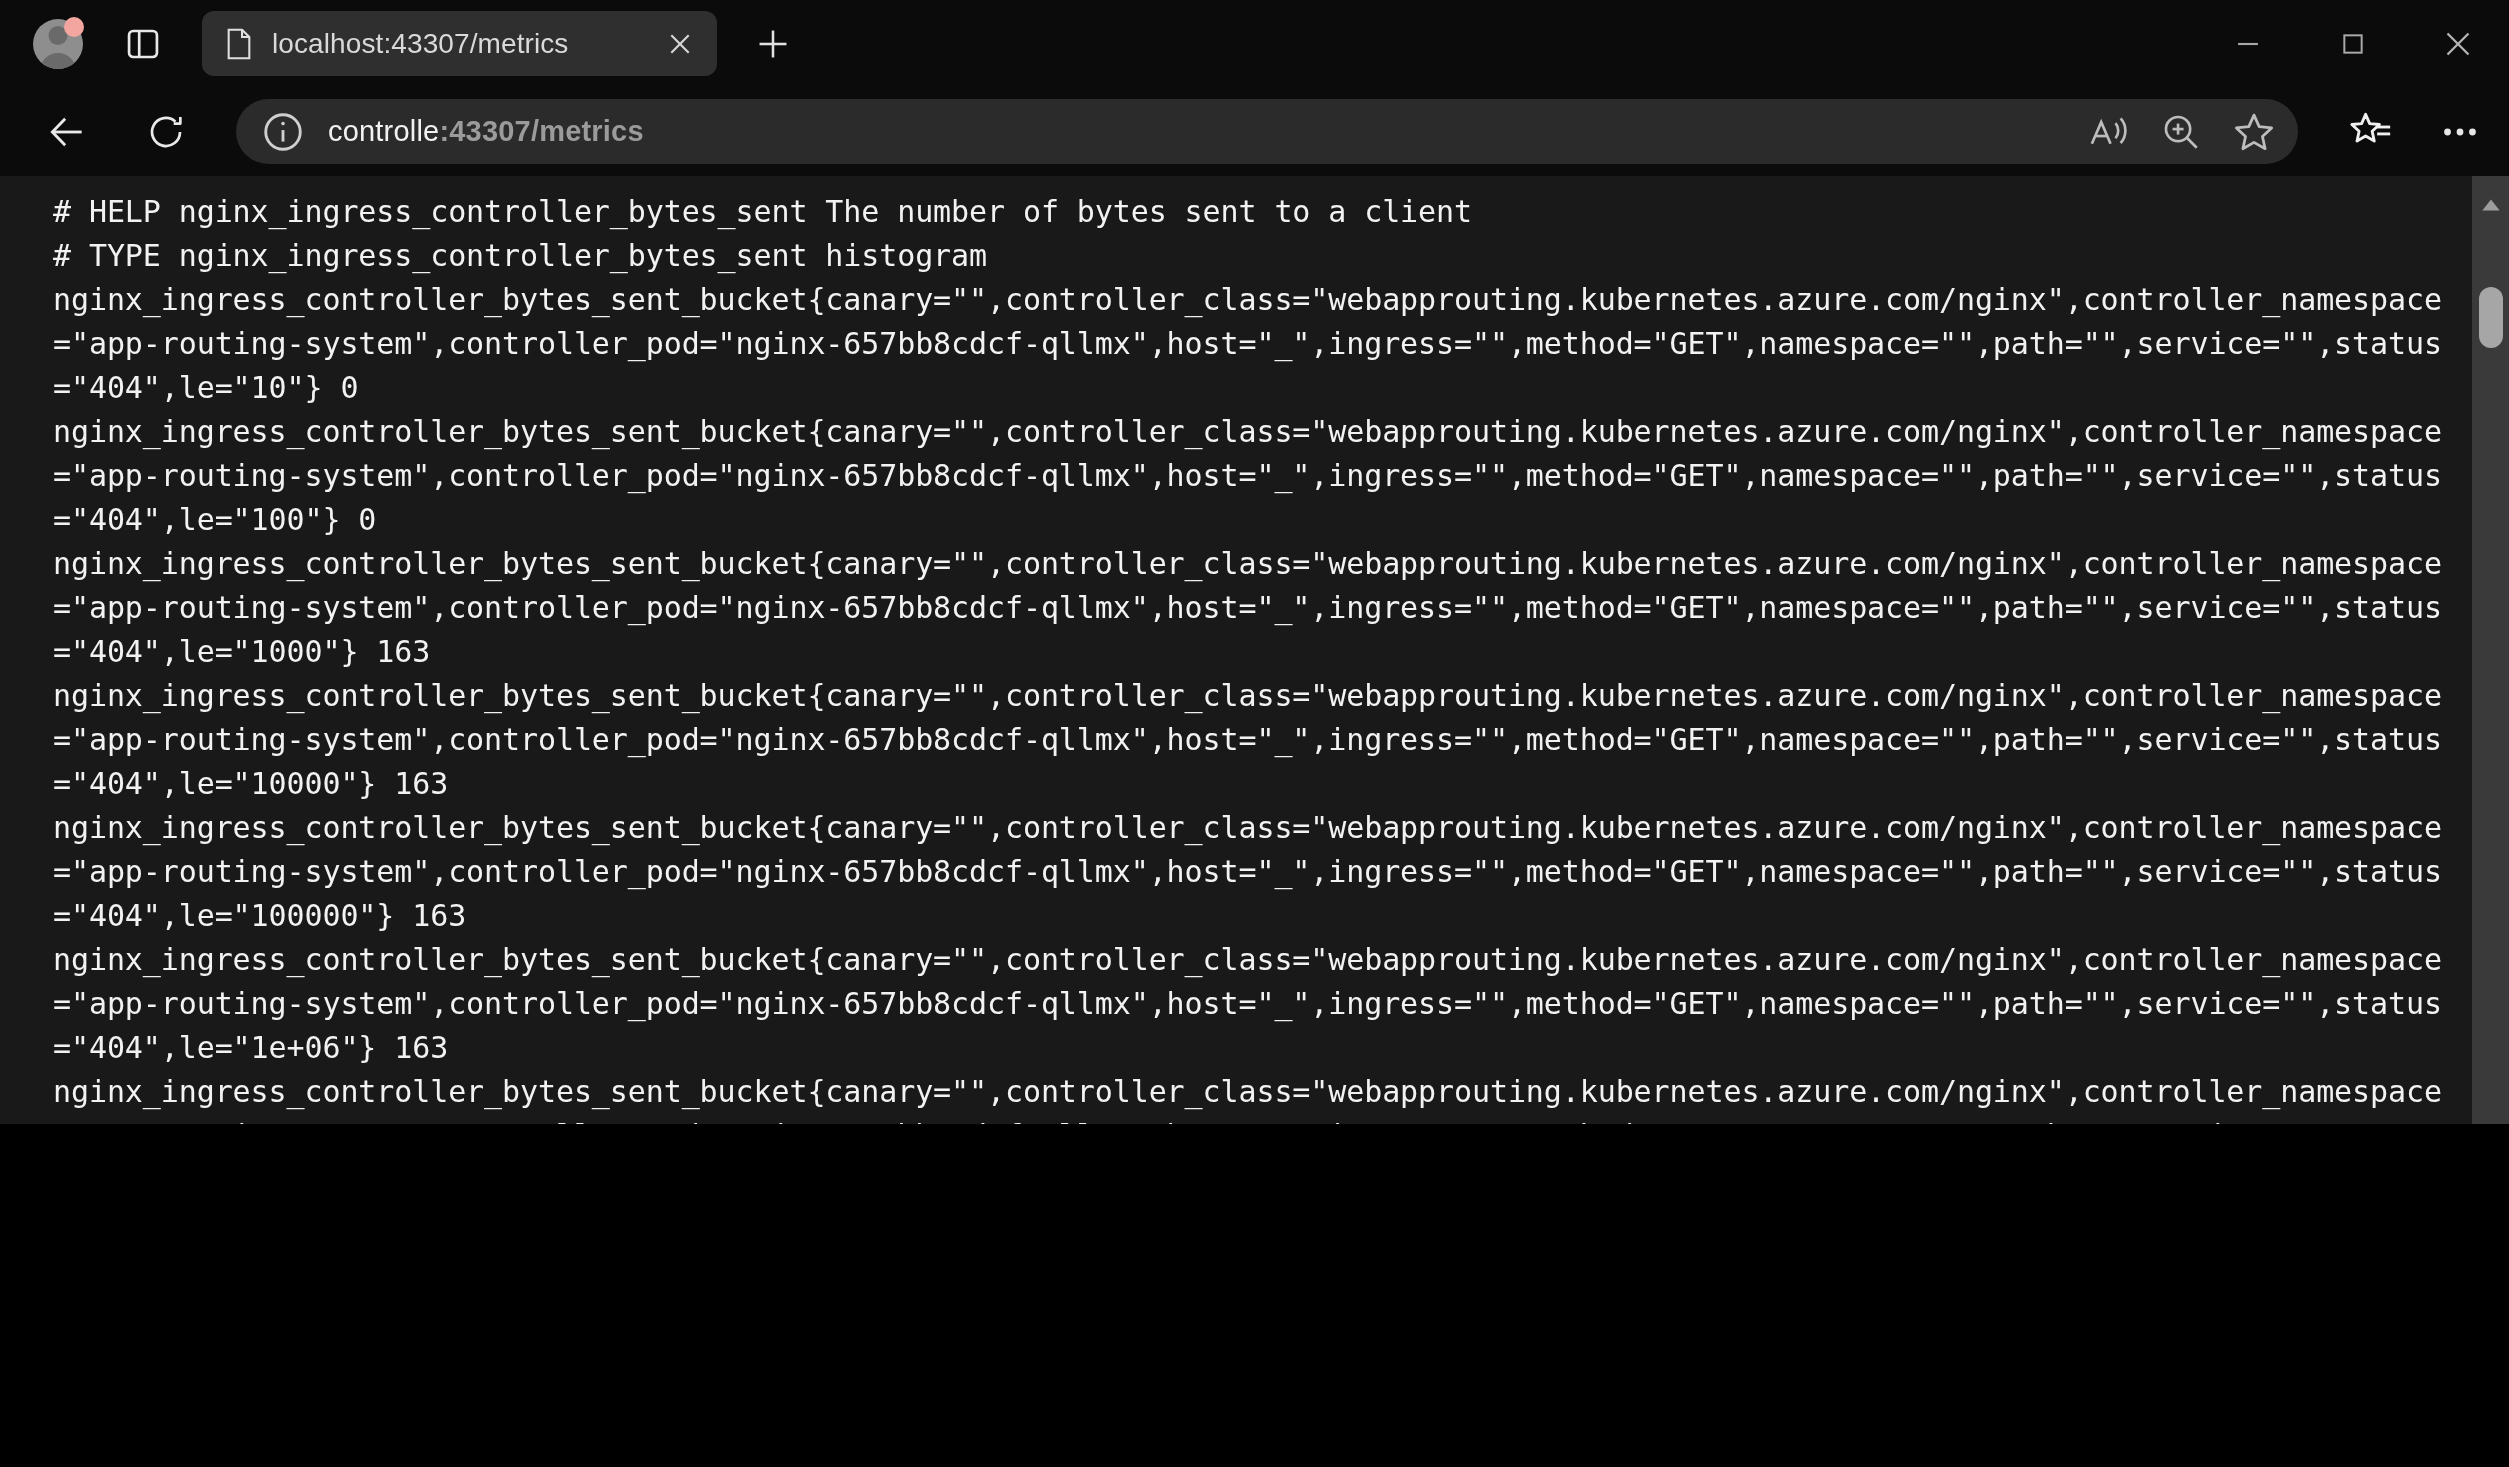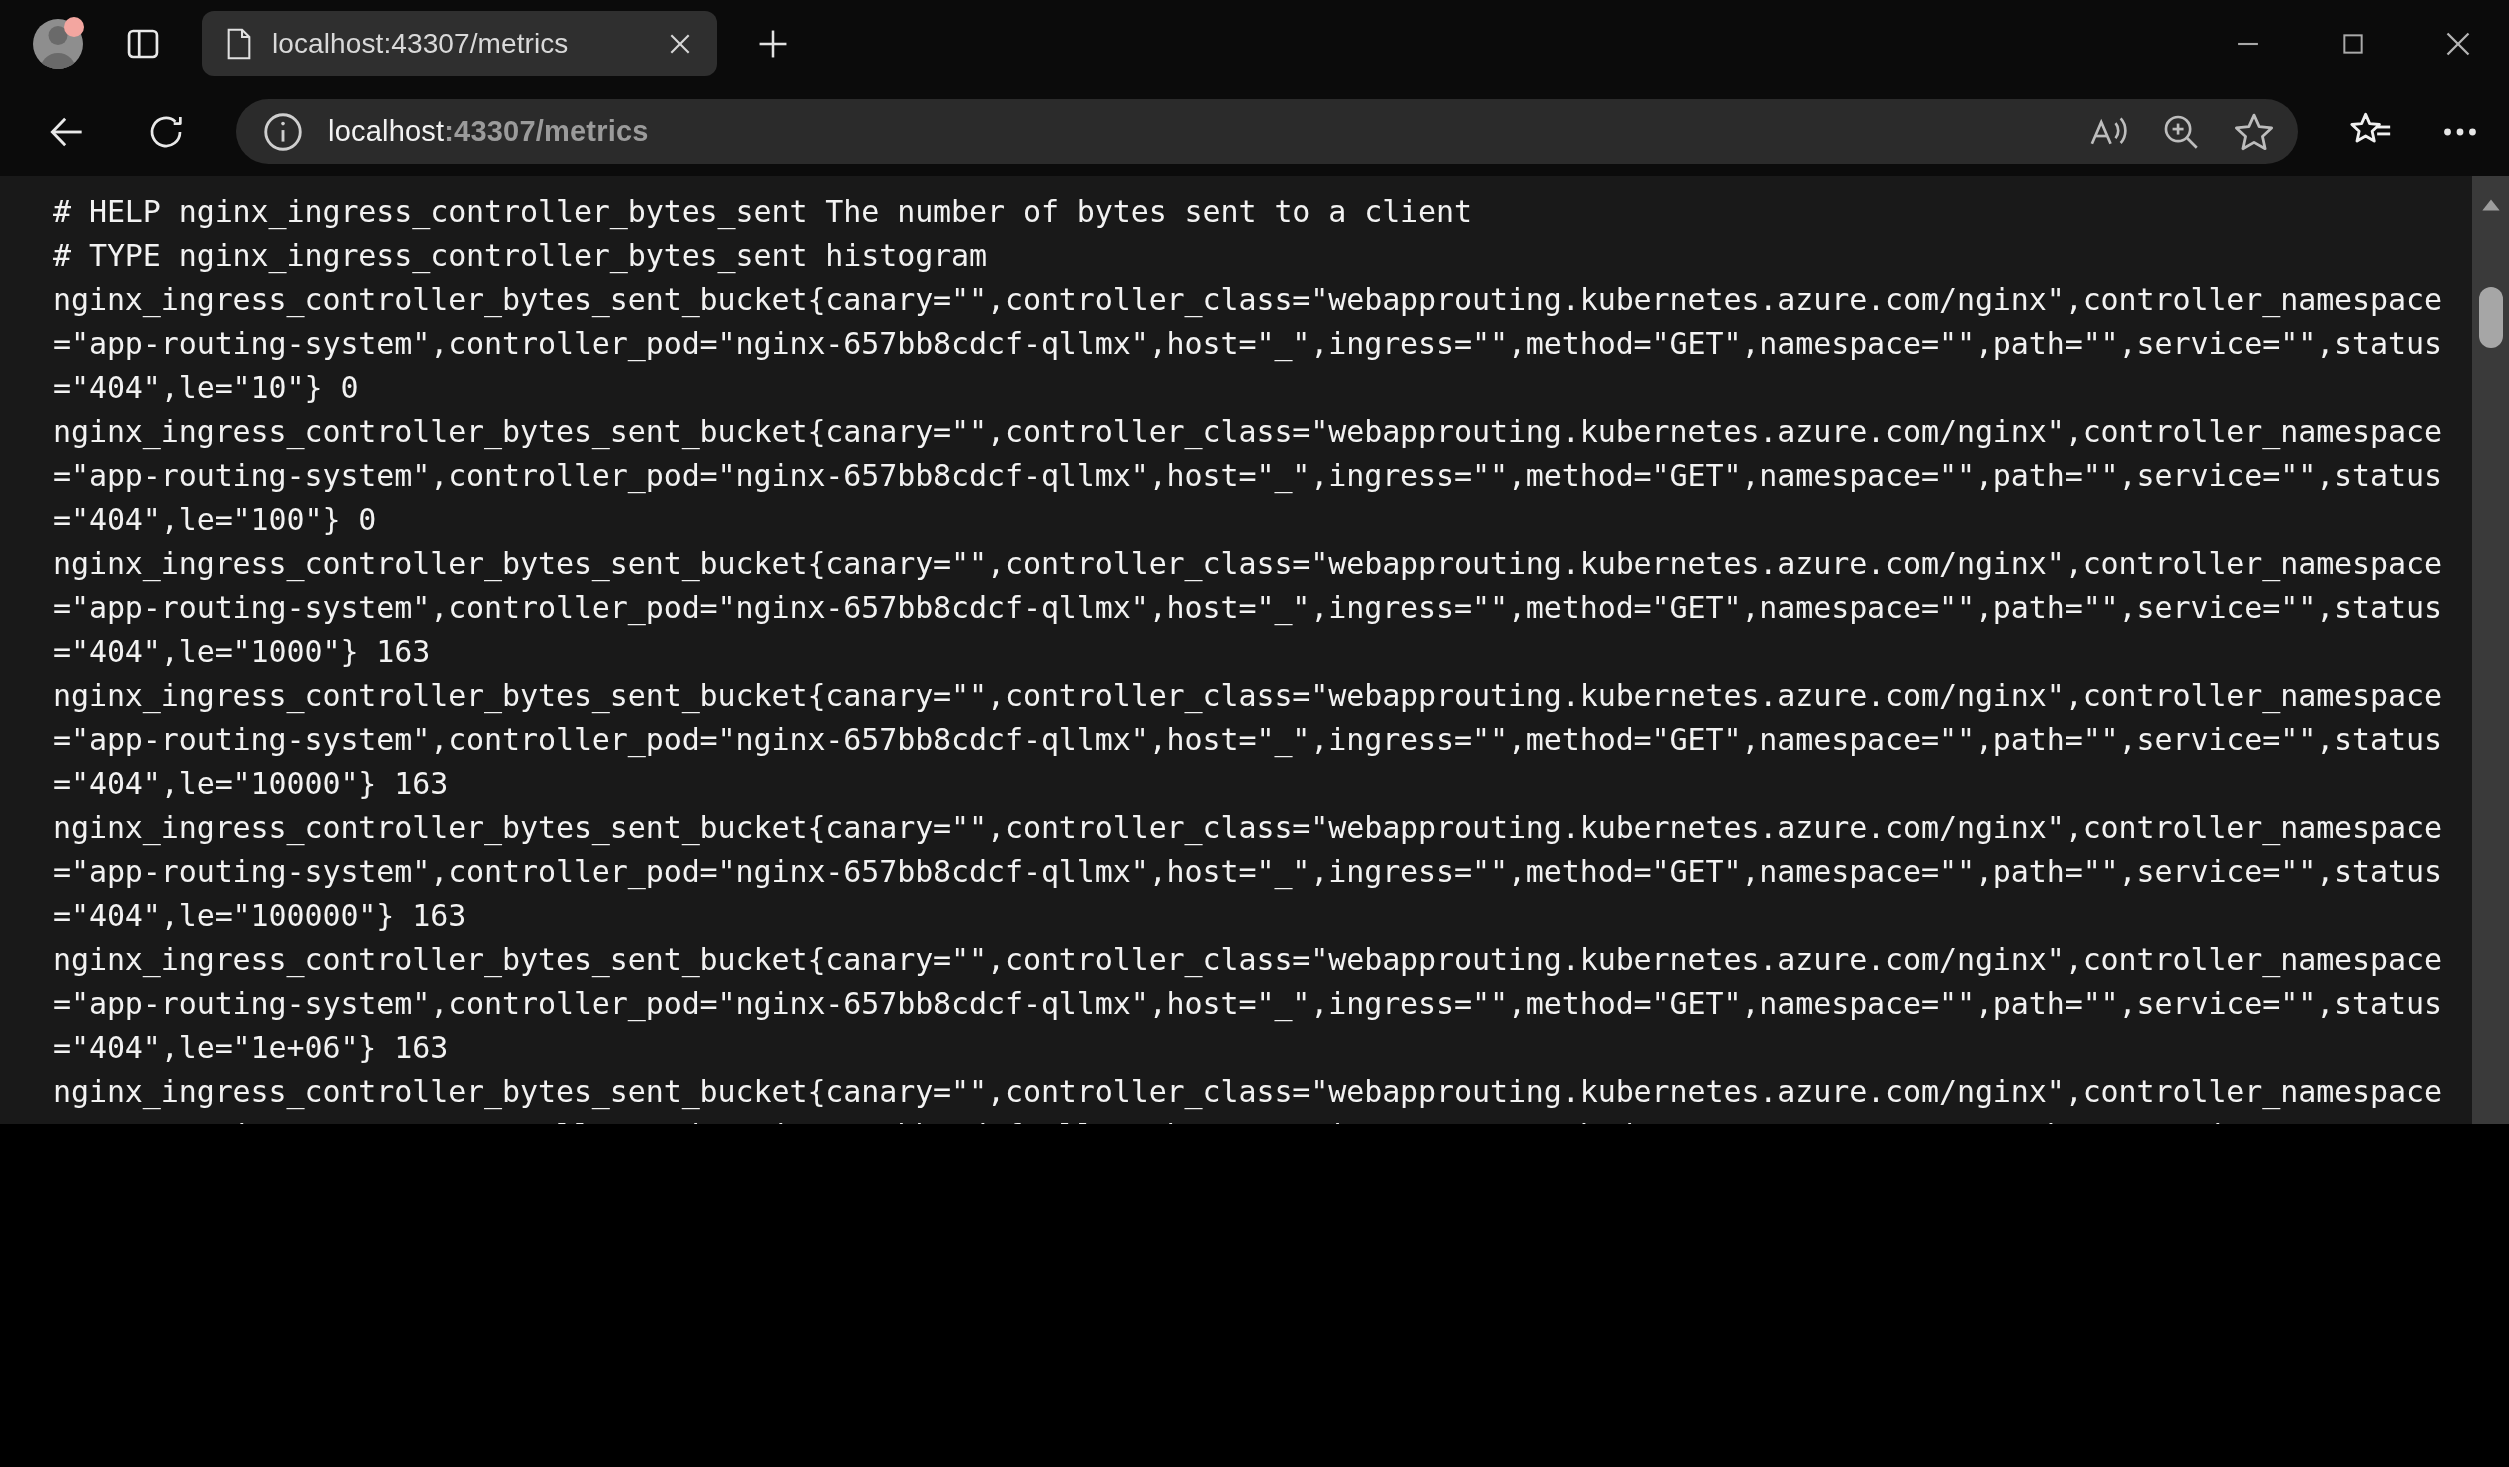--- a/index.html
+++ b/index.html
@@ -187,21 +187,21 @@
       </svg>
     </div>
 
     <div class="omnibox">
       <svg class="info-icon" viewBox="0 0 24 24" fill="none" stroke="#cfcfcf" stroke-width="1.5">
         <circle cx="12" cy="12" r="9"></circle>
         <line x1="12" y1="11" x2="12" y2="17"></line>
         <circle cx="12" cy="7.6" r="0.95" fill="#cfcfcf" stroke="none"></circle>
       </svg>
       <div class="url" title="localhost:43307/metrics">
-        <span class="host">localhost</span><span class="rest">:43307/metrics</span>
+        <span class="host">controlle</span><span class="rest">:43307/metrics</span>
       </div>
 
       <div class="omni-actions">
         <div class="omni-btn">
           <svg width="44" height="44" viewBox="0 0 24 24" fill="none" stroke="#bdbdbd" stroke-width="1.45">
             <path d="M3.2 18.4 8.3 6.6l5.1 11.8"></path>
             <line x1="5.2" y1="14.2" x2="11.4" y2="14.2"></line>
             <path d="M16.1 7.2a6.4 6.4 0 0 1 0 8.2"></path>
             <path d="M18.9 4.6a10 10 0 0 1 0 13.4"></path>
           </svg>

